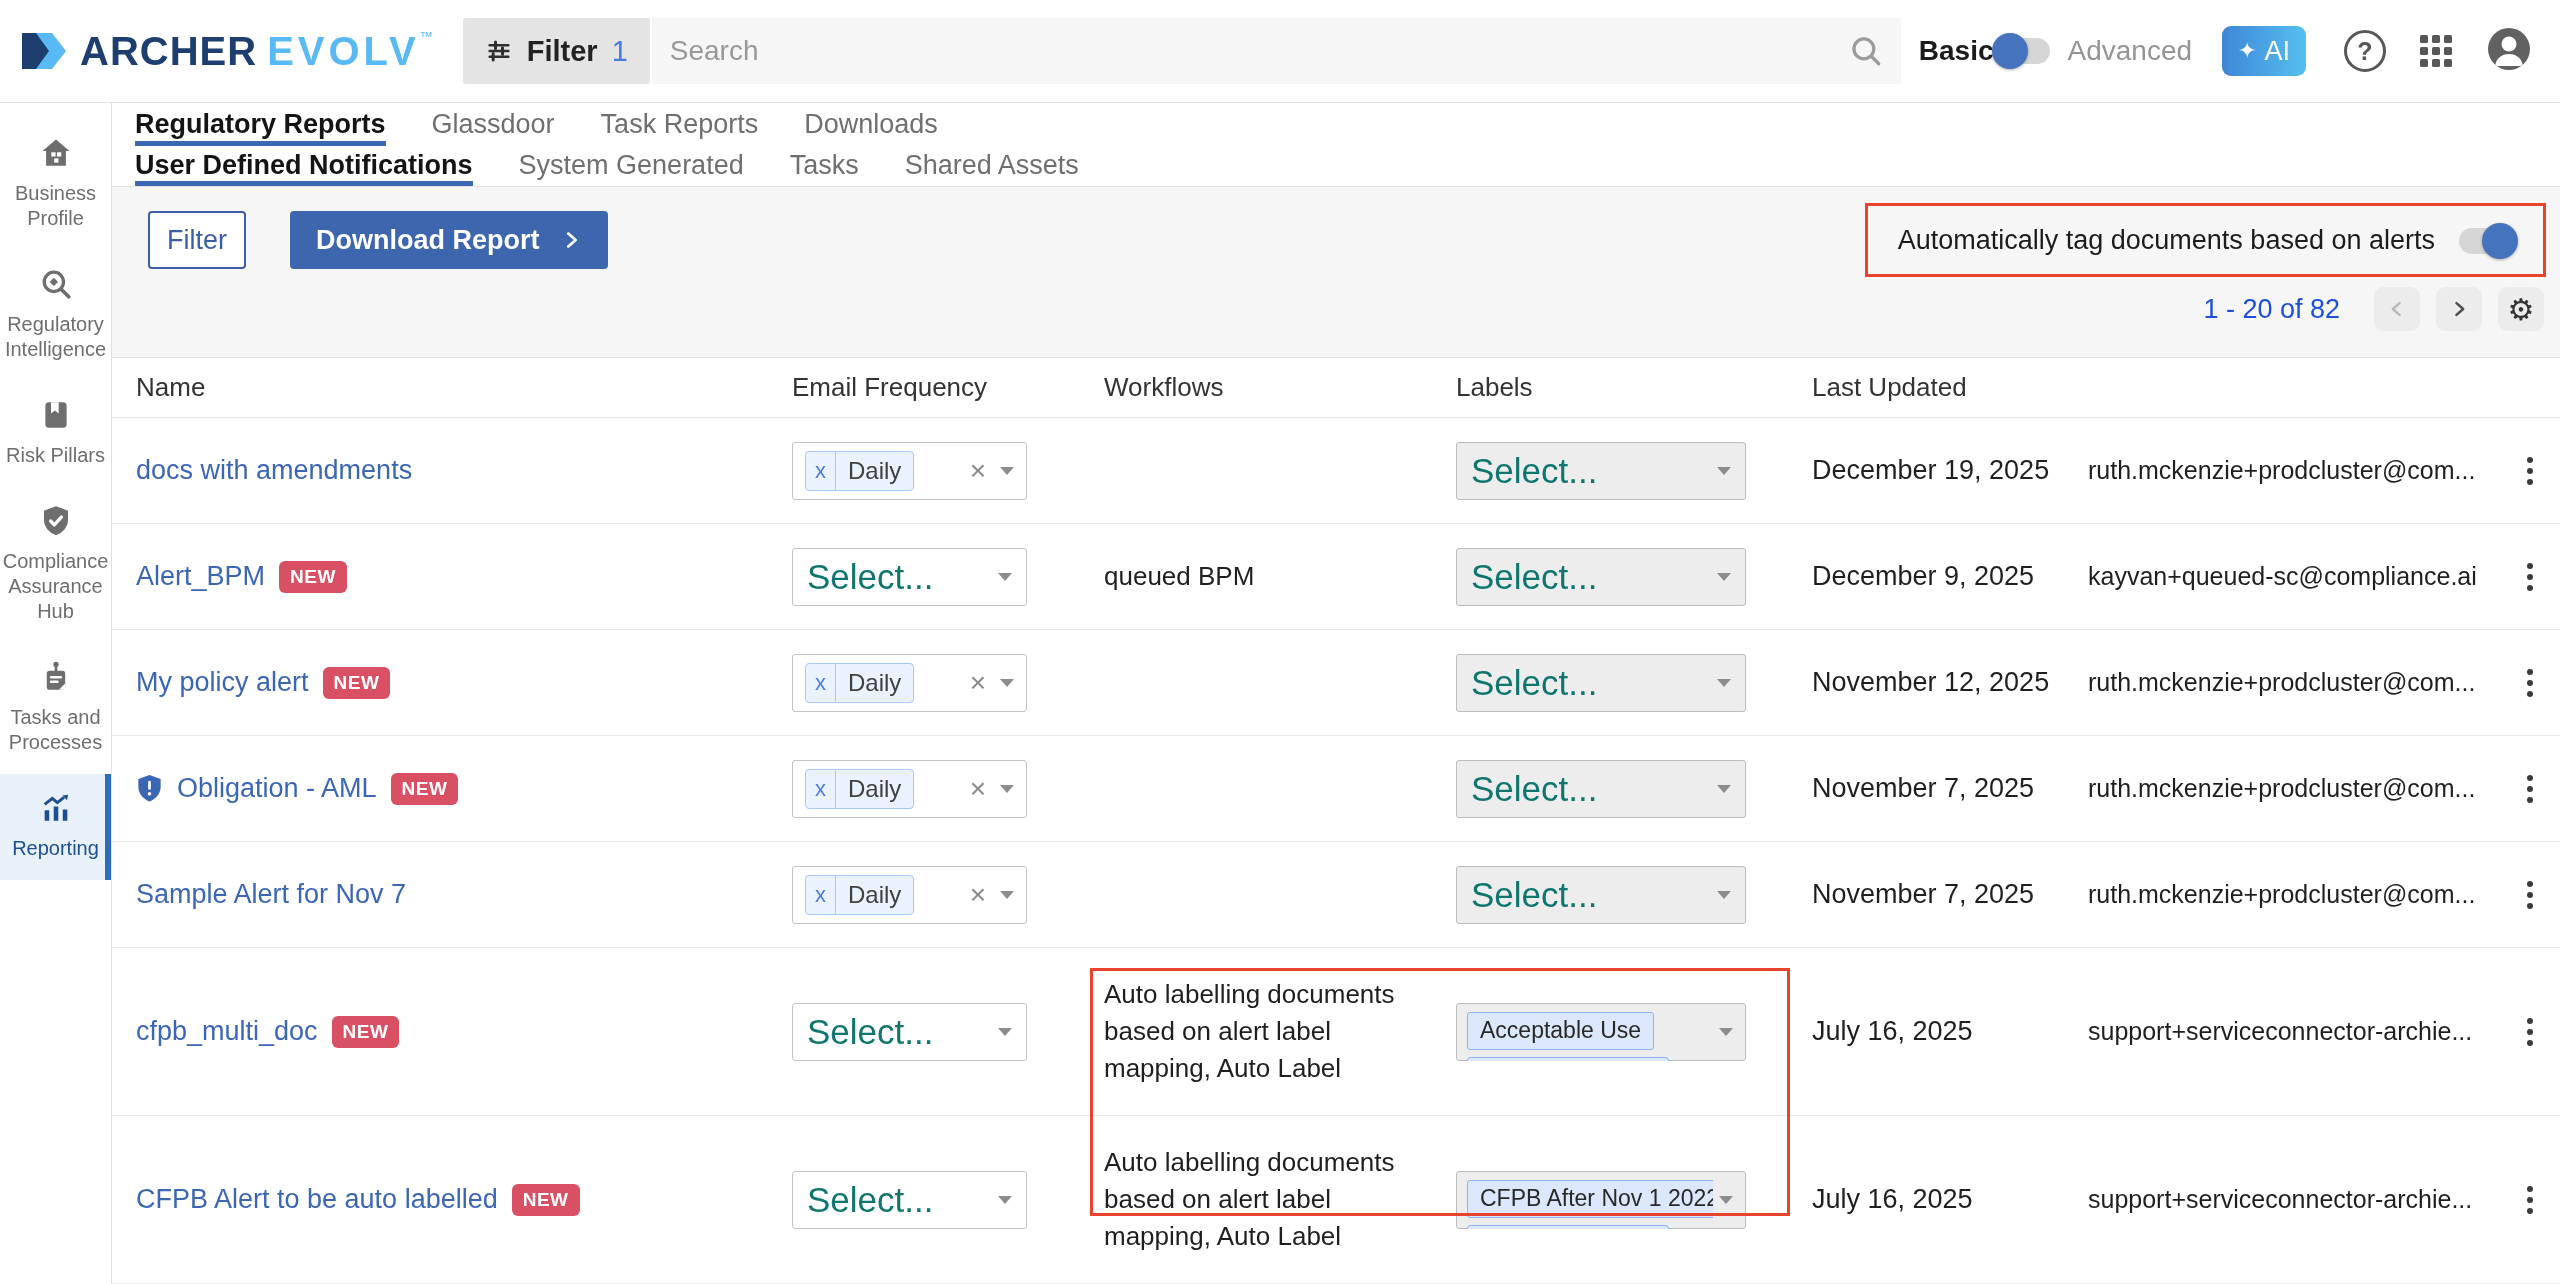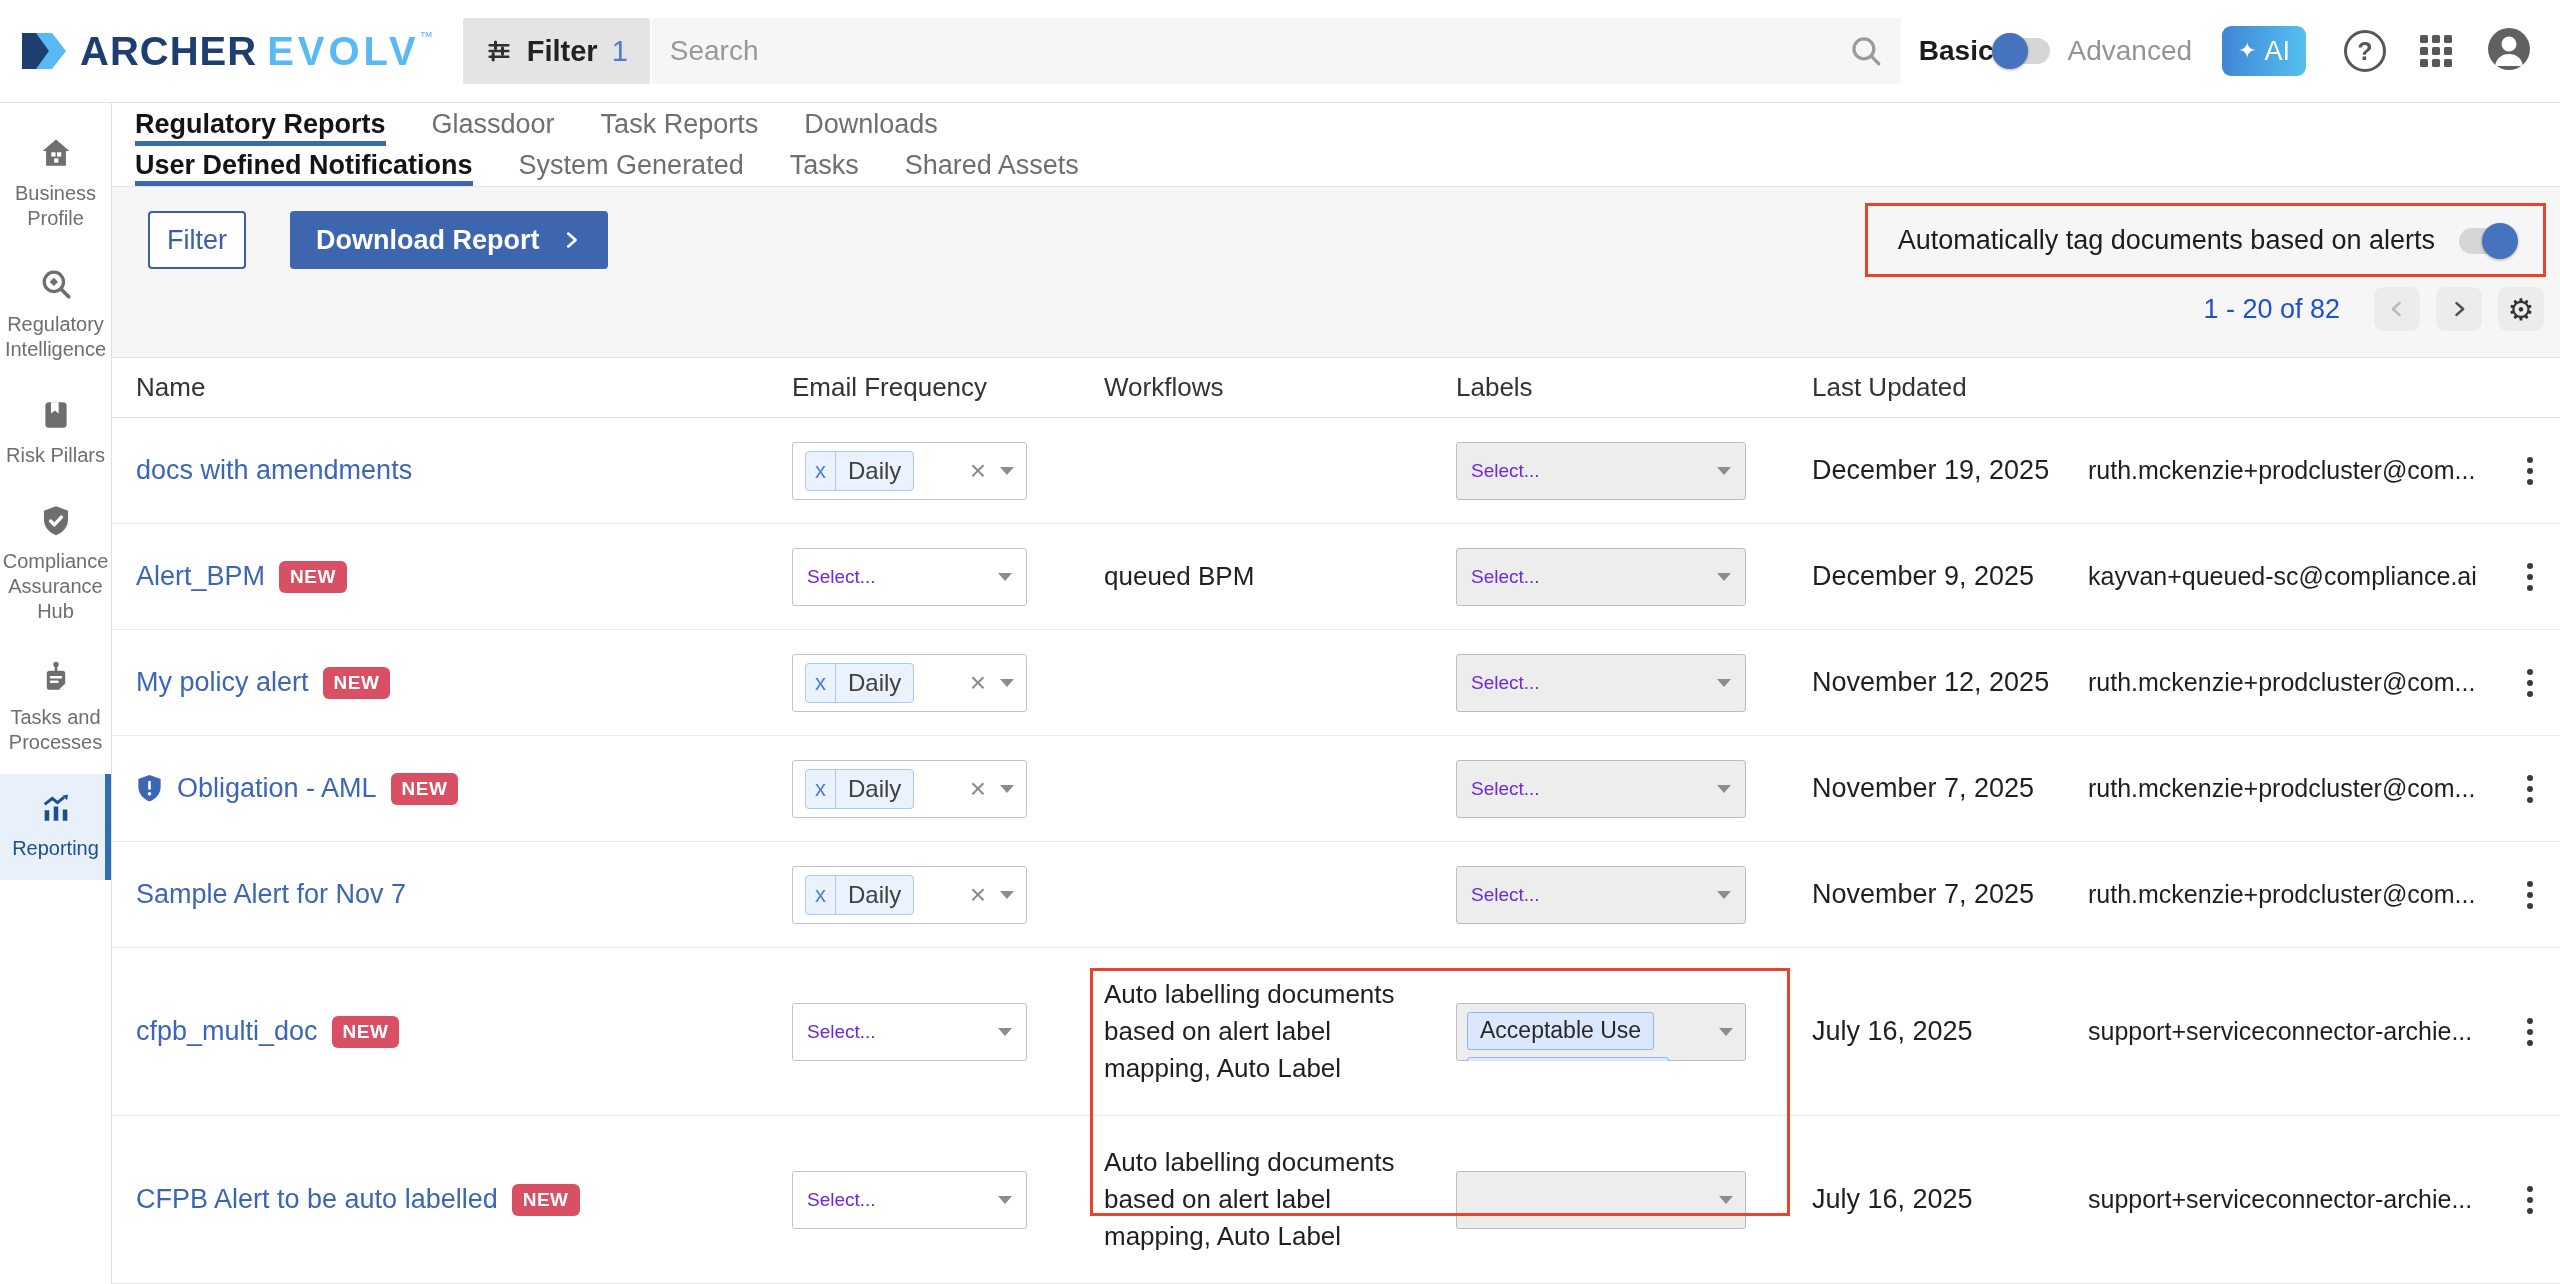--- a/index.html
+++ b/index.html
@@ -70,21 +70,21 @@
   .th.date { padding-left:28px; }
   .row { min-height:106px; border-bottom:1px solid #e9e9e9; background:#fff; }
   .row.tall { min-height:168px; }
   .cell { padding-left:24px; min-width:0; }
   .name-cell { display:flex; align-items:center; gap:14px; }
   .row-link { font-size:27px; color:#3b66b5; text-decoration:none; cursor:pointer; white-space:nowrap; }
   .new-badge { background:#d94f63; color:#fff; font-size:19px; font-weight:bold; letter-spacing:.5px; padding:5px 11px; border-radius:6px; }
   .shield { display:flex; }
 
   .select, .chip-select { width:235px; height:58px; border:1px solid #c3c3c3; border-radius:3px; background:#fff; display:flex; align-items:center; padding:0 14px; cursor:pointer; }
-  .ph { font-size:19px; color:#6d28d9; }
+  .ph { font-size:35px; color:#0f766e; }
   .caret { width:0; height:0; border-left:7px solid transparent; border-right:7px solid transparent; border-top:8px solid #8c8c8c; margin-left:auto; }
   .chip-select { padding:0 12px; }
   .freq-chip { display:flex; align-items:stretch; height:40px; background:#eaf2fe; border:1px solid #a9c8f7; border-radius:4px; }
   .chip-x { width:30px; display:flex; align-items:center; justify-content:center; color:#4a7be0; font-size:22px; border-right:1px solid #a9c8f7; cursor:pointer; }
   .chip-label { padding:0 12px; display:flex; align-items:center; color:#404040; font-size:24px; }
   .clear-x { margin-left:auto; color:#8a8a8a; font-size:28px; cursor:pointer; }
   .chip-select .caret { margin-left:14px; }
 
   .wf-cell { font-size:26px; color:#1f1f1f; line-height:37px; padding-right:16px; }
 
@@ -509,20 +509,24 @@
 
       <div class="select">
         <span class="ph">Select...</span>
         <span class="caret"></span>
       </div>
     </div>
     <div class="cell wf-cell">Auto labelling documents based on alert label mapping, Auto Label</div>
     <div class="cell labels-cell">
 
       <div class="labels-select chips">
+        <span class="label-stack">
+          <span class="label-chip">CFPB After Nov 1 2022</span>
+          <span class="label-chip partial">CFPB After Nov 1 2022</span>
+        </span>
         <span class="caret"></span>
       </div>
     </div>
     <div class="cell date-cell">July 16, 2025</div>
     <div class="cell owner-cell">support+serviceconnector-archie...</div>
     <div class="cell menu-cell">
               <span class="kebab">
                 <i></i>
                 <i></i>
                 <i></i>

